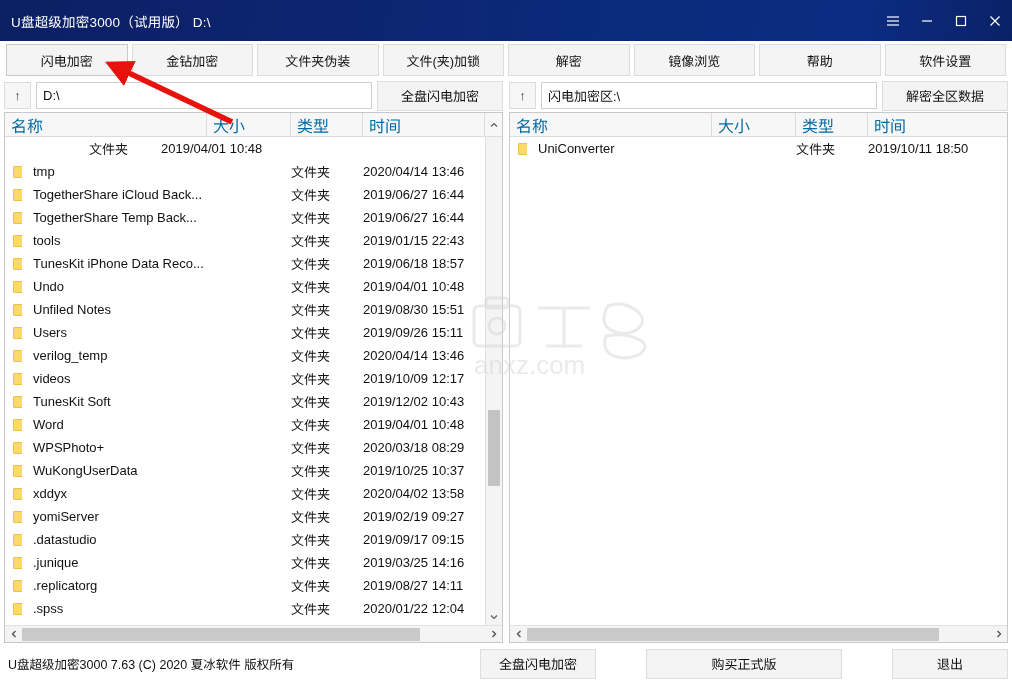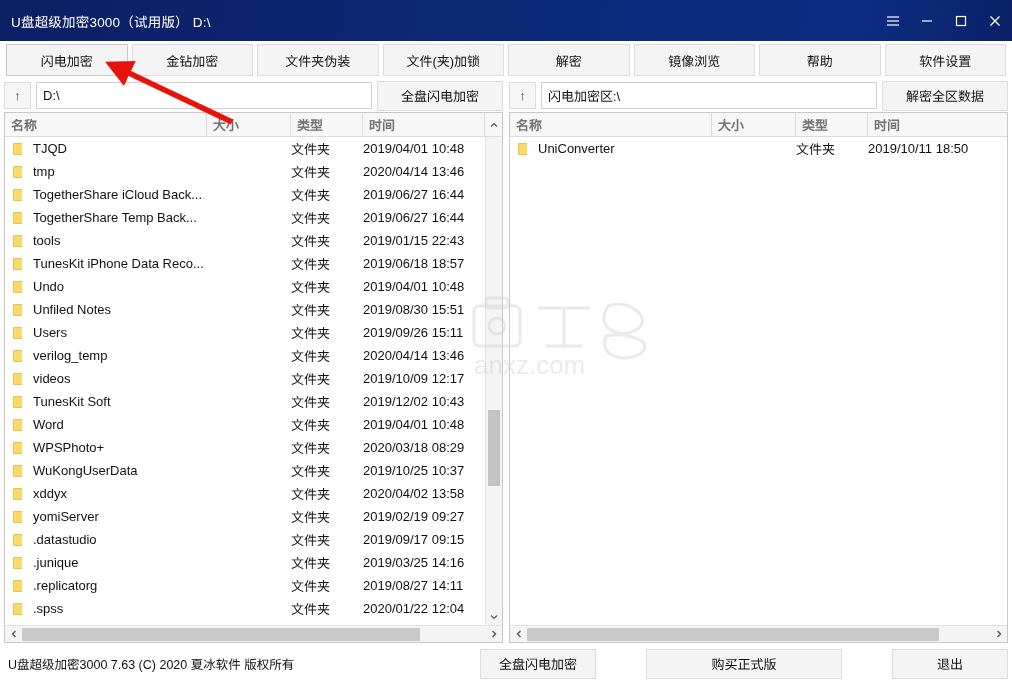--- a/index.html
+++ b/index.html
@@ -158,29 +158,28 @@
   .col-header {
     flex: 0 0 24px;
     height: 24px;
     display: flex;
     background: #f7f7f7;
     border-bottom: 1px solid #dcdcdc;
     box-sizing: border-box;
     position: relative;
   }
   .col-header .ch {
-    font-size: 13px;
-    color: #737373;
+    font-size: 16px;
+    color: #0369a1;
     display: flex;
     align-items: center;
     padding-left: 6px;
     box-sizing: border-box;
     border-right: 1px solid #dcdcdc;
     height: 100%;
-    font-weight: bold;
   }
   .ch-name { flex: 0 0 202px; }
   .ch-size { flex: 0 0 84px; }
   .ch-type { flex: 0 0 72px; }
   .ch-time { flex: 1 1 auto; border-right: none !important; }
   .ch-corner {
     flex: 0 0 17px;
     border-left: 1px solid #dcdcdc;
     display: flex; align-items: center; justify-content: center;
     background: #f7f7f7;
@@ -420,26 +419,20 @@
         <div class="ch ch-time">时间</div>
         <div class="ch-corner">
           <svg width="10" height="10" viewBox="0 0 10 10">
             <polyline points="2,6.5 5,3.5 8,6.5" fill="none" stroke="#555" stroke-width="1.1"></polyline>
           </svg>
         </div>
       </div>
       <div class="list-wrap">
         <div class="list" id="left-list">
             <div class="row">
-              <div class="cell-name">
-                <span class="folder-ico">
-                  <i></i>
-                </span>
-                <span>TJQD</span>
-              </div>
               <div class="cell-size"></div>
               <div class="cell-type">文件夹</div>
               <div class="cell-time">2019/04/01 10:48</div>
             </div>
             <div class="row">
               <div class="cell-name">
                 <span class="folder-ico">
                   <i></i>
                 </span>
                 <span>tmp</span>

